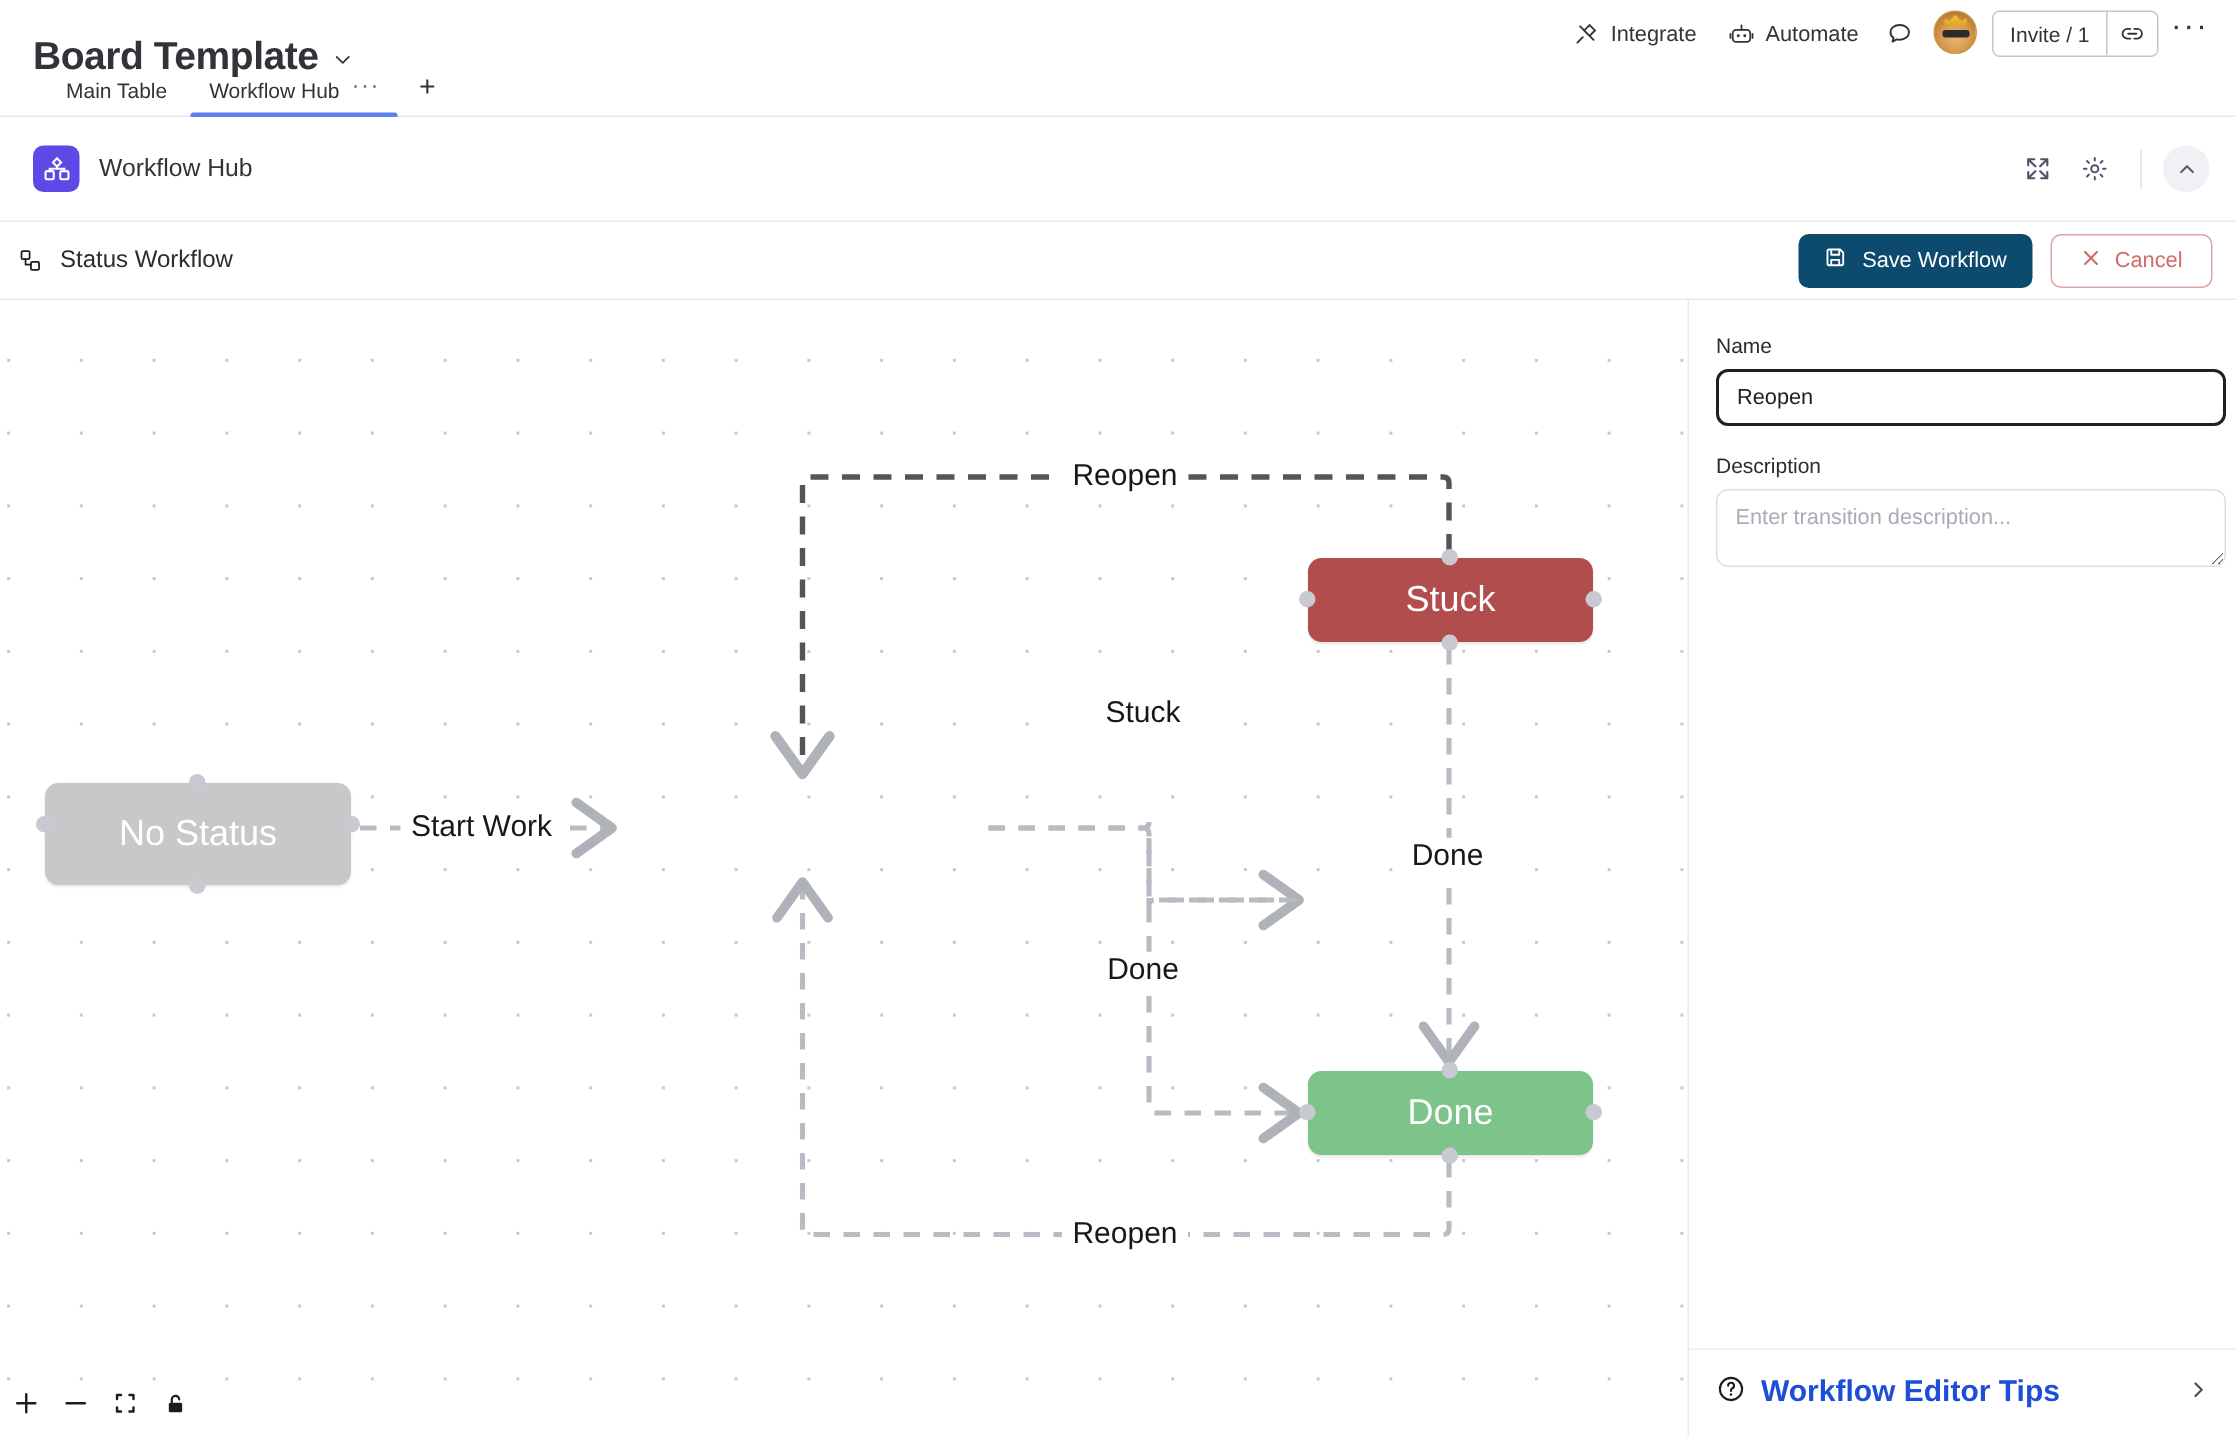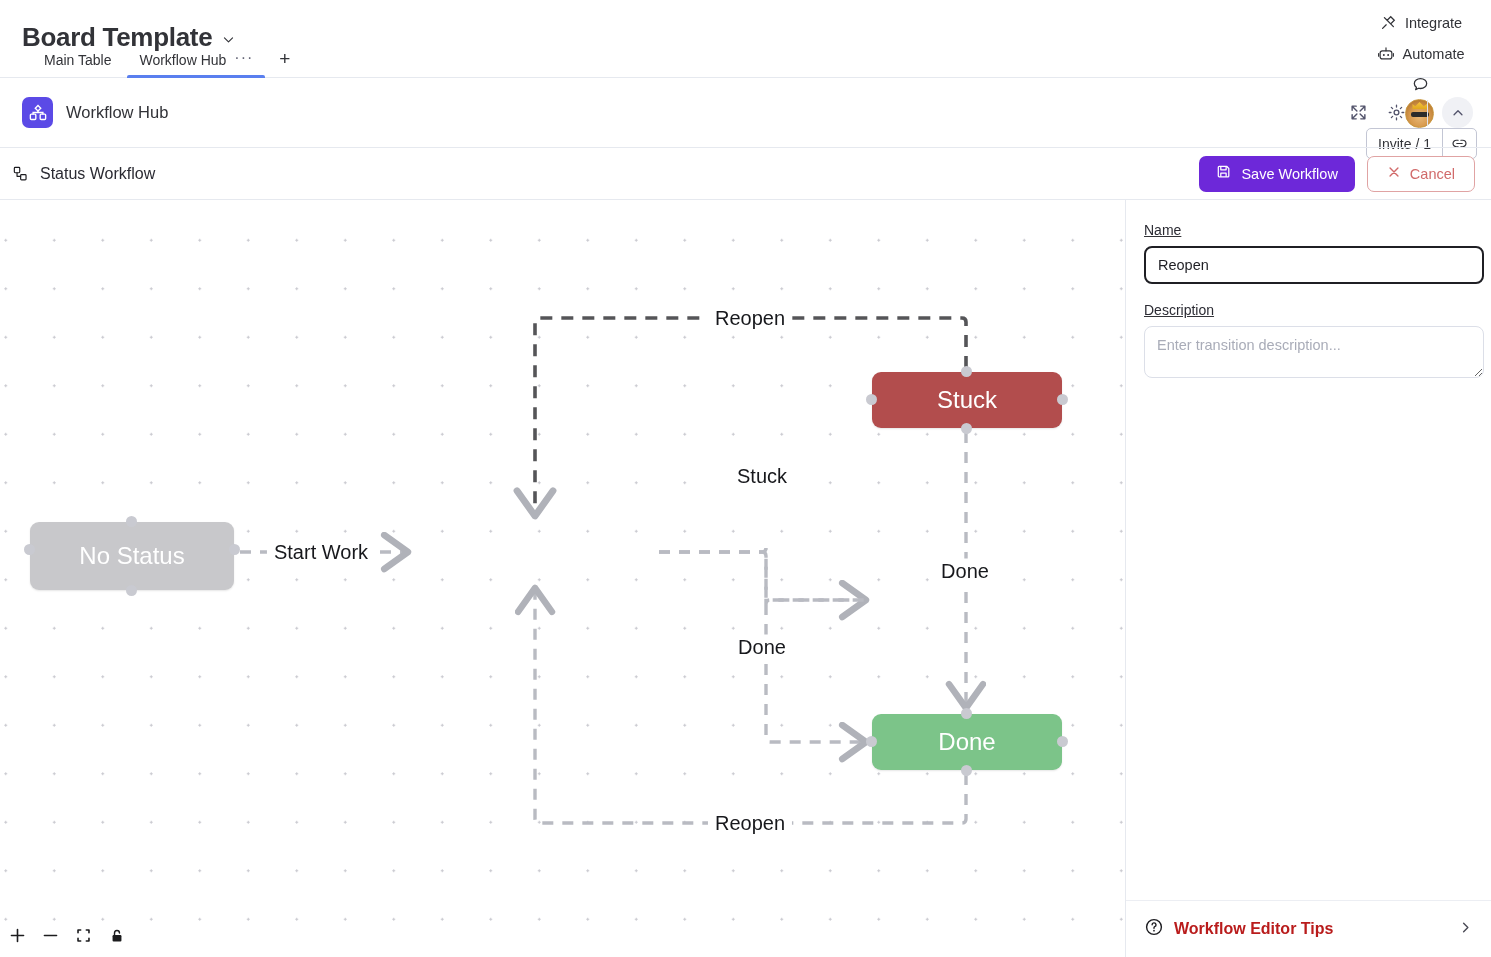--- a/index.html
+++ b/index.html
@@ -22,21 +22,21 @@
     font-size: 26px; font-weight: 700; color: #323338;
     letter-spacing: -0.3px;
   }
   .chev-down {
     width: 13px; height: 13px; position: relative; top: 2px;
   }
   .chev-down svg, .chev-up svg { display:block; }
 
   .topbar-right {
     position: absolute; right: 14px; top: 7px;
-    display: flex; align-items: center; gap: 0px; flex-direction: column;
+    display: flex; gap: 0px;
   }
   .tb-item {
     display: flex; align-items: center; gap: 7px;
     font-size: 14.5px; color: #323338;
     padding: 6px 10px; border-radius: 4px; cursor: pointer;
   }
   .tb-icon { width: 19px; height: 19px; display:flex; align-items:center; justify-content:center; }
   .tb-iconbtn {
     width: 34px; height: 30px; display:flex; align-items:center; justify-content:center;
     cursor:pointer; border-radius:4px;
@@ -118,21 +118,21 @@
   
   .subheader {
     position:absolute; top:148px; left:0; width:1491px; height:52px;
     border-bottom:1px solid #e6e9ef;
     display:flex; align-items:center; padding: 0 16px 0 8px;
   }
   .sw-icon { width:26px; height:26px; display:flex; align-items:center; justify-content:center; margin-right:6px;}
   .sw-title { font-size:16px; color:#2b2b33; }
   .subheader-right { margin-left:auto; display:flex; align-items:center; gap:12px; }
   .btn-save {
-    background:#6d28d9; color:#ffffff; border:none; border-radius:7px;
+    background:#0c4a6e; color:#ffffff; border:none; border-radius:7px;
     height:36px; padding: 0 17px; display:flex; align-items:center; gap:9px;
     font-size:14.5px; cursor:pointer; font-family:inherit;
   }
   .btn-cancel {
     background:#ffffff; color:#d16a6a; border:1px solid #e0a3a3; border-radius:7px;
     height:36px; padding: 0 19px; display:flex; align-items:center; gap:9px;
     font-size:14.5px; cursor:pointer; font-family:inherit;
   }
 
   
@@ -175,39 +175,39 @@
   .panel {
     position:absolute; top:200px; right:0; width:366px; height:757px;
     border-left:1px solid #e6e9ef; background:#ffffff;
     display:flex; flex-direction:column;
   }
   .panel-header {
     display:flex; align-items:center; gap:10px;
     padding: 19px 20px 17px 20px; border-bottom:1px solid #eceef3;
   }
   .panel-title { font-size:17px; font-weight:700; color:#1c1c20; }
-  .panel-body { padding: 22px 7px 0 18px; flex:1;text-decoration:underline; }
+  .panel-body { padding: 22px 7px 0 18px; flex:1; }
   .field-label { font-size:14px; color:#2b2b33; margin-bottom:8px; }
   .text-input {
     width: 100%; height: 38px; border:2px solid #1f1f24; border-radius:8px;
     padding: 0 12px; font-size:14.5px; font-family:inherit; color:#1f1f24;
     outline:none;
   }
   .text-area {
     width:100%; height: 52px; border:1px solid #dcdfe8; border-radius:8px;
     padding: 10px 12px; font-size:14.5px; font-family:inherit; color:#1f1f24;
     outline:none; resize: vertical;
   }
   .text-area::placeholder { color:#a9acb8; }
   .field-gap { height:18px; }
   .panel-footer {
     border-top:1px solid #eceef3; padding: 16px 18px;
     display:flex; align-items:center; gap:10px; cursor:pointer;
   }
-  .footer-title { font-size:16px; font-weight:700; color:#b91c1c; }
+  .footer-title { font-size:20px; font-weight:700; color:#1d4ed8; }
   .footer-chev { margin-left:auto; color:#4a4a55; }
 </style>
 </head>
 <body>
 
 <div class="topbar">
   <div class="board-title-wrap">
     <div class="board-title">Board Template</div>
     <span class="chev-down">
       <svg width="13" height="13" viewBox="0 0 16 16">

